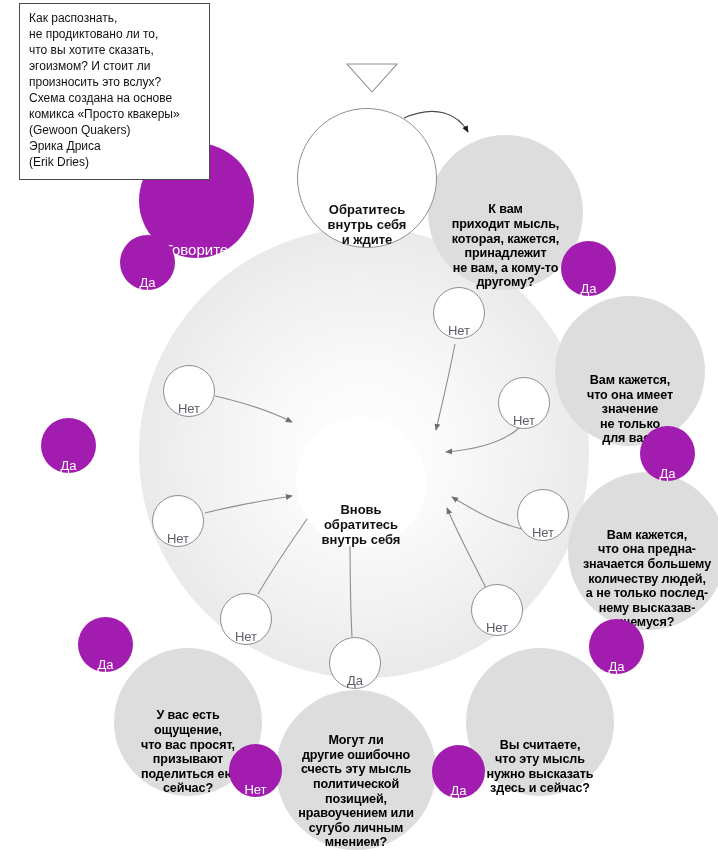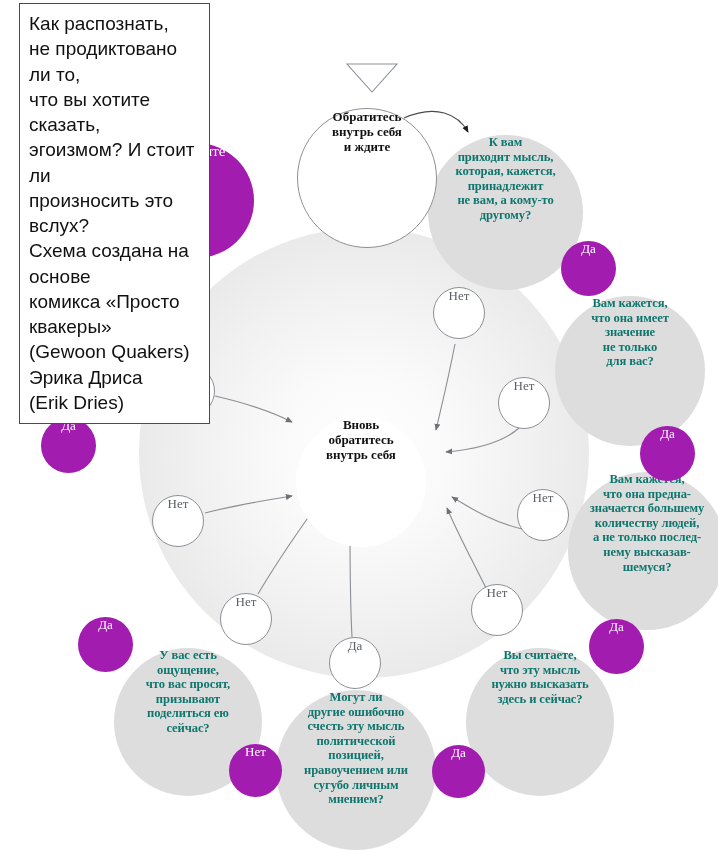--- a/index.html
+++ b/index.html
@@ -36,35 +36,34 @@
     left: 0; top: 0;
     width: 718px; height: 850px;
     z-index: 1;
     pointer-events: none;
   }
   
   .node {
     position: absolute;
     border-radius: 50%;
     display: flex;
-    align-items: flex-start;
+    align-items: flex-end;
     justify-content: center;
     text-align: center;
     z-index: 2;
-    font-family: Liberation Serif, serif;
   }
   .node .txt {
     display: block;
     line-height: 1.16;
     white-space: pre-line;
   }
   
   .q {
     background: #dddddd;
-    color: #0f766e;
+    color: #000000;
     font-weight: bold;
     font-size: 12.6px;
     letter-spacing: -0.1px;
   }
   
   .dark {
     background: #a21caf;
     color: #ffffff;
     font-size: 13px;
     font-weight: normal;
@@ -94,21 +93,21 @@
     font-weight: bold;
   }
   
   #caption {
     position: absolute;
     left: 19px; top: 3px;
     width: 191px;
     padding: 7px 8px 8px 9px;
     background: #ffffff;
     border: 1px solid #4a4a4a;
-    font-size: 19px;
+    font-size: 12px;
     line-height: 1.33;
     color: #111111;
     white-space: pre-line;
     z-index: 5;
   }
   
   #heading {
     position: absolute;
     left: 258px; top: 30px;
     width: 250px;

